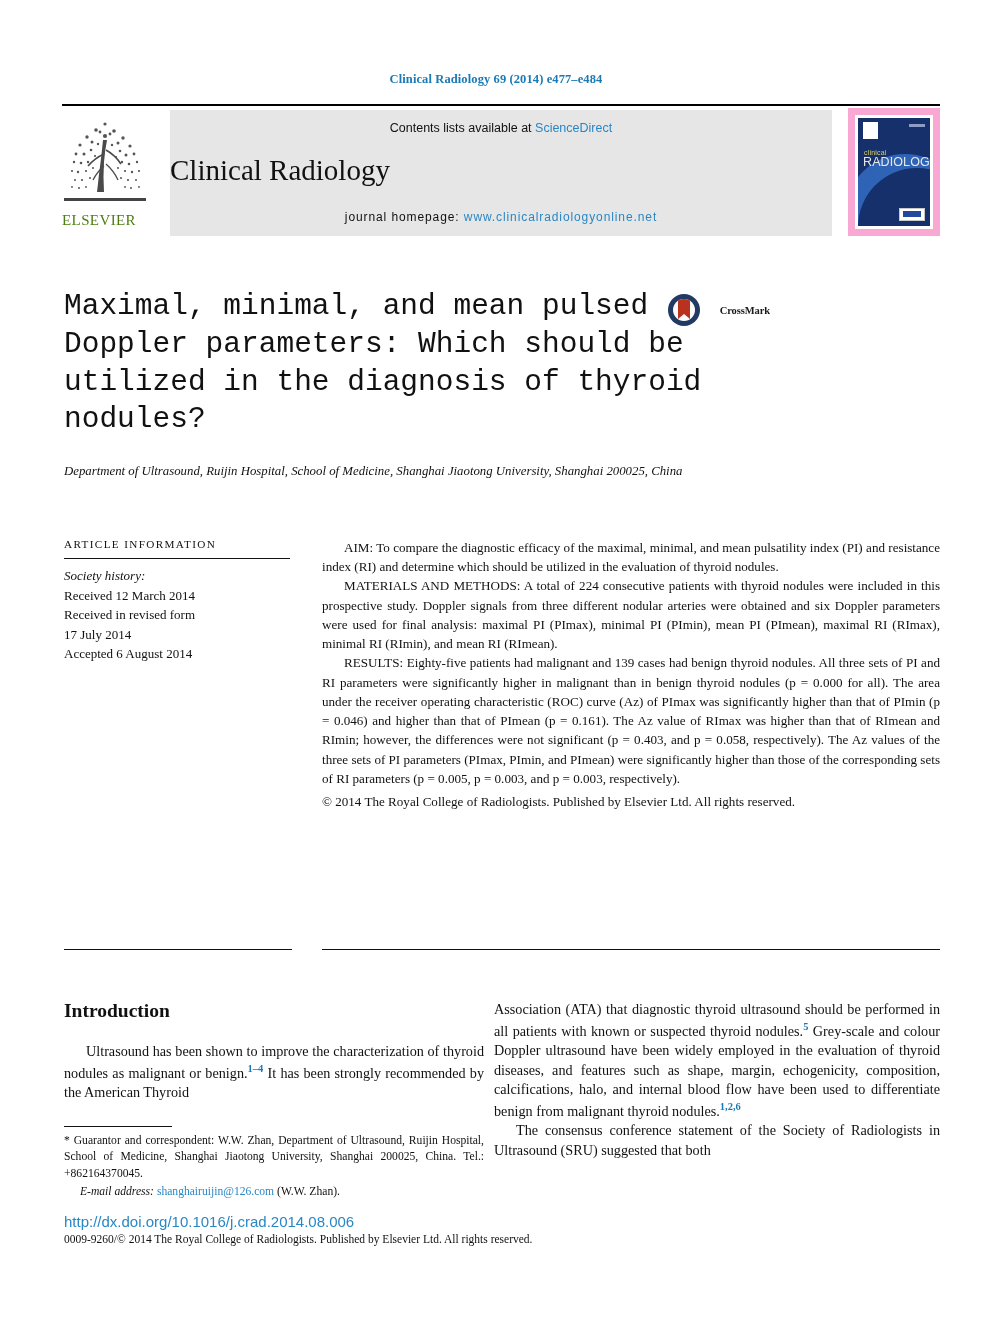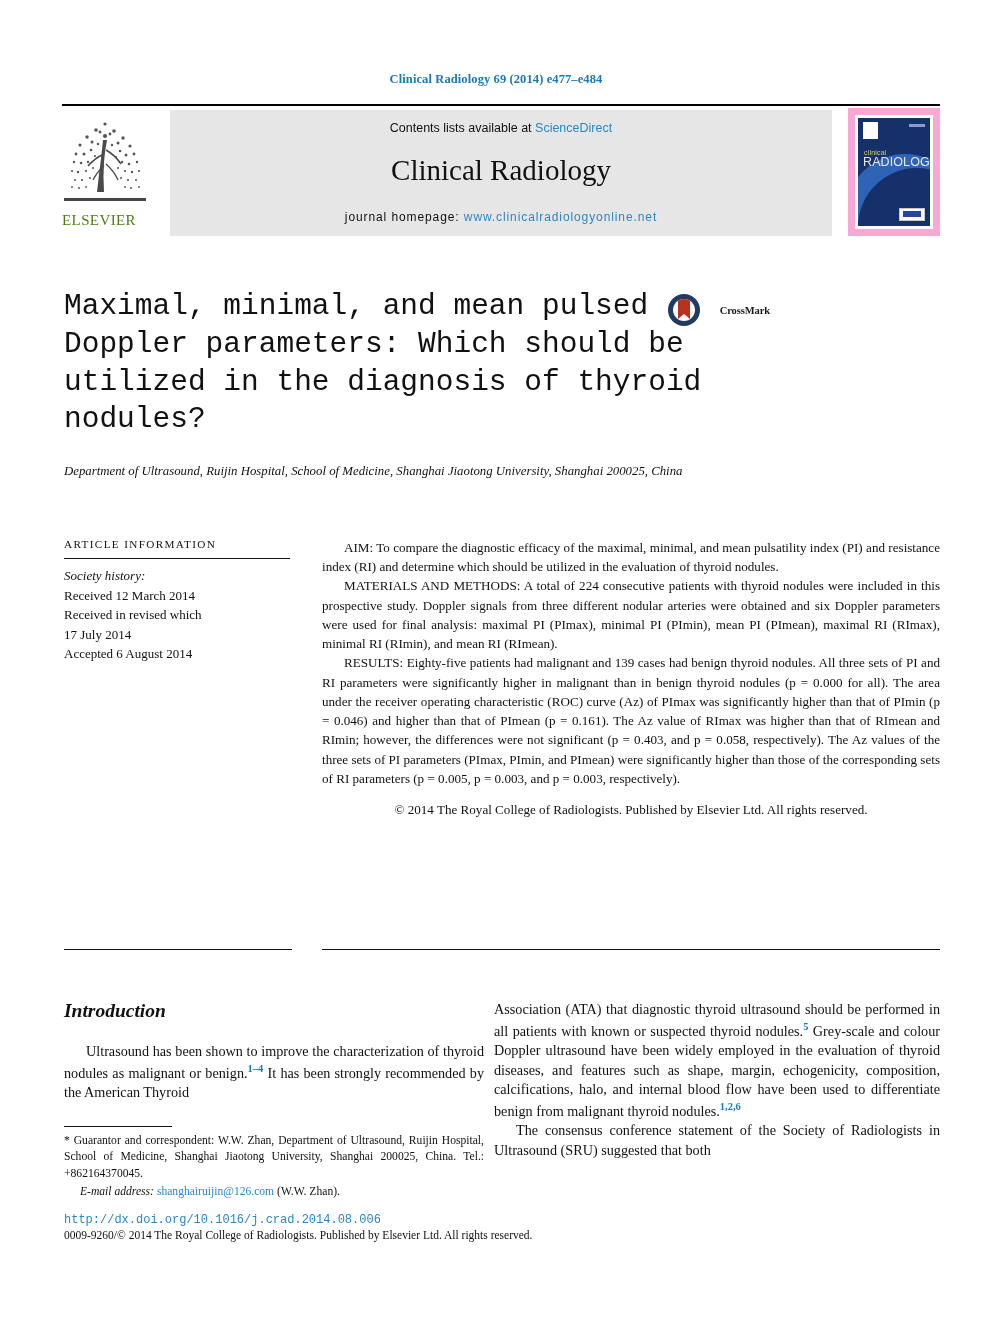--- a/index.html
+++ b/index.html
@@ -60,21 +60,21 @@
   .contents-line {
     position: absolute; top: 11px; left: 0; width: 662px;
     text-align: center;
     font-family: "Liberation Sans", sans-serif;
     font-size: 12.5px;
     color: #111;
   }
   .contents-line .sd { color: #2a87c4; }
   .journal-name {
     position: absolute; top: 44px; left: 0; width: 662px;
-    text-align: center;
+    text-align: left;
     font-family: "Liberation Serif", serif;
     font-size: 29px;
     color: #111;
   }
   .homepage-line {
     position: absolute; top: 100px; left: 0; width: 662px;
     text-align: center;
     font-family: "Liberation Sans", sans-serif;
     font-size: 12px;
     letter-spacing: .9px;
@@ -223,21 +223,21 @@
 
   .abstract {
     position: absolute; left: 322px; top: 538px; width: 618px;
     font-family: "Liberation Serif", serif;
     font-size: 13.1px;
     line-height: 1.47;
     color: #111;
     text-align: justify;
   }
   .abstract p { margin: 0; text-indent: 22px; }
-  .abstract p.copyline { text-indent: 0; text-align: center; margin-top: 12px; }
+  .abstract p.copyline { text-indent: 0; text-align: left; margin-top: 4px; }
 
   
   .rule-left {
     position: absolute; left: 64px; top: 949px; width: 228px;
     border-top: 1.6px solid #111;
   }
   .rule-right {
     position: absolute; left: 322px; top: 949px; width: 618px;
     border-top: 1.6px solid #111;
   }
@@ -248,21 +248,20 @@
   }
   .col-right {
     position: absolute; left: 494px; top: 1000px; width: 446px;
   }
   h2.section-h {
     font-family: "Liberation Serif", serif;
     font-size: 19.5px;
     font-weight: bold;
     margin: 0 0 20px 0;
     color: #111;
-    font-style: italic;
   }
   .body-p {
     font-family: "Liberation Serif", serif;
     font-size: 14.2px;
     line-height: 1.38;
     text-align: justify;
     color: #111;
     margin: 0;
     text-indent: 22px;
   }
@@ -292,22 +291,22 @@
     margin-top: 2px;
   }
   .footnote-email .lbl { font-style: italic; }
   .footnote-email .mail { color: #2a87c4; }
 
   
   .doiblock {
     position: absolute; left: 64px; top: 1212px; width: 760px;
   }
   .doi-link {
-    font-family: Liberation Mono, monospace;
-    font-size: 12px;
+    font-family: Liberation Sans, sans-serif;
+    font-size: 15px;
     color: #2a87c4;
     line-height: 1.35;
   }
   .issn-line {
     font-family: "Liberation Serif", serif;
     font-size: 11.5px;
     color: #111;
     line-height: 1.35;
   }
 </style>
@@ -423,21 +422,21 @@
 
 
   <div class="affil">Department of Ultrasound, Ruijin Hospital, School of Medicine, Shanghai Jiaotong University, Shanghai 200025, China</div>
 
   <div class="artinfo">
     <div class="artinfo-head">ARTICLE INFORMATION</div>
     <div class="artinfo-rule"></div>
     <div class="artinfo-body">
       <div class="ital">Society history:</div>
       <div>Received 12 March 2014</div>
-      <div>Received in revised which</div>
+      <div>Received in revised form</div>
       <div>17 July 2014</div>
       <div>Accepted 6 August 2014</div>
     </div>
   </div>
 
   <div class="abstract">
     <p>AIM: To compare the diagnostic efficacy of the maximal, minimal, and mean pulsatility index (PI) and resistance index (RI) and determine which should be utilized in the evaluation of thyroid nodules.</p>
     <p>MATERIALS AND METHODS: A total of 224 consecutive patients with thyroid nodules were included in this prospective study. Doppler signals from three different nodular arteries were obtained and six Doppler parameters were used for final analysis: maximal PI (PImax), minimal PI (PImin), mean PI (PImean), maximal RI (RImax), minimal RI (RImin), and mean RI (RImean).</p>
     <p>RESULTS: Eighty-five patients had malignant and 139 cases had benign thyroid nodules. All three sets of PI and RI parameters were significantly higher in malignant than in benign thyroid nodules (p = 0.000 for all). The area under the receiver operating characteristic (ROC) curve (Az) of PImax was significantly higher than that of PImin (p = 0.046) and higher than that of PImean (p = 0.161). The Az value of RImax was higher than that of RImean and RImin; however, the differences were not significant (p = 0.403, and p = 0.058, respectively). The Az values of the three sets of PI parameters (PImax, PImin, and PImean) were significantly higher than those of the corresponding sets of RI parameters (p = 0.005, p = 0.003, and p = 0.003, respectively).</p>
     <p class="copyline">© 2014 The Royal College of Radiologists. Published by Elsevier Ltd. All rights reserved.</p>

